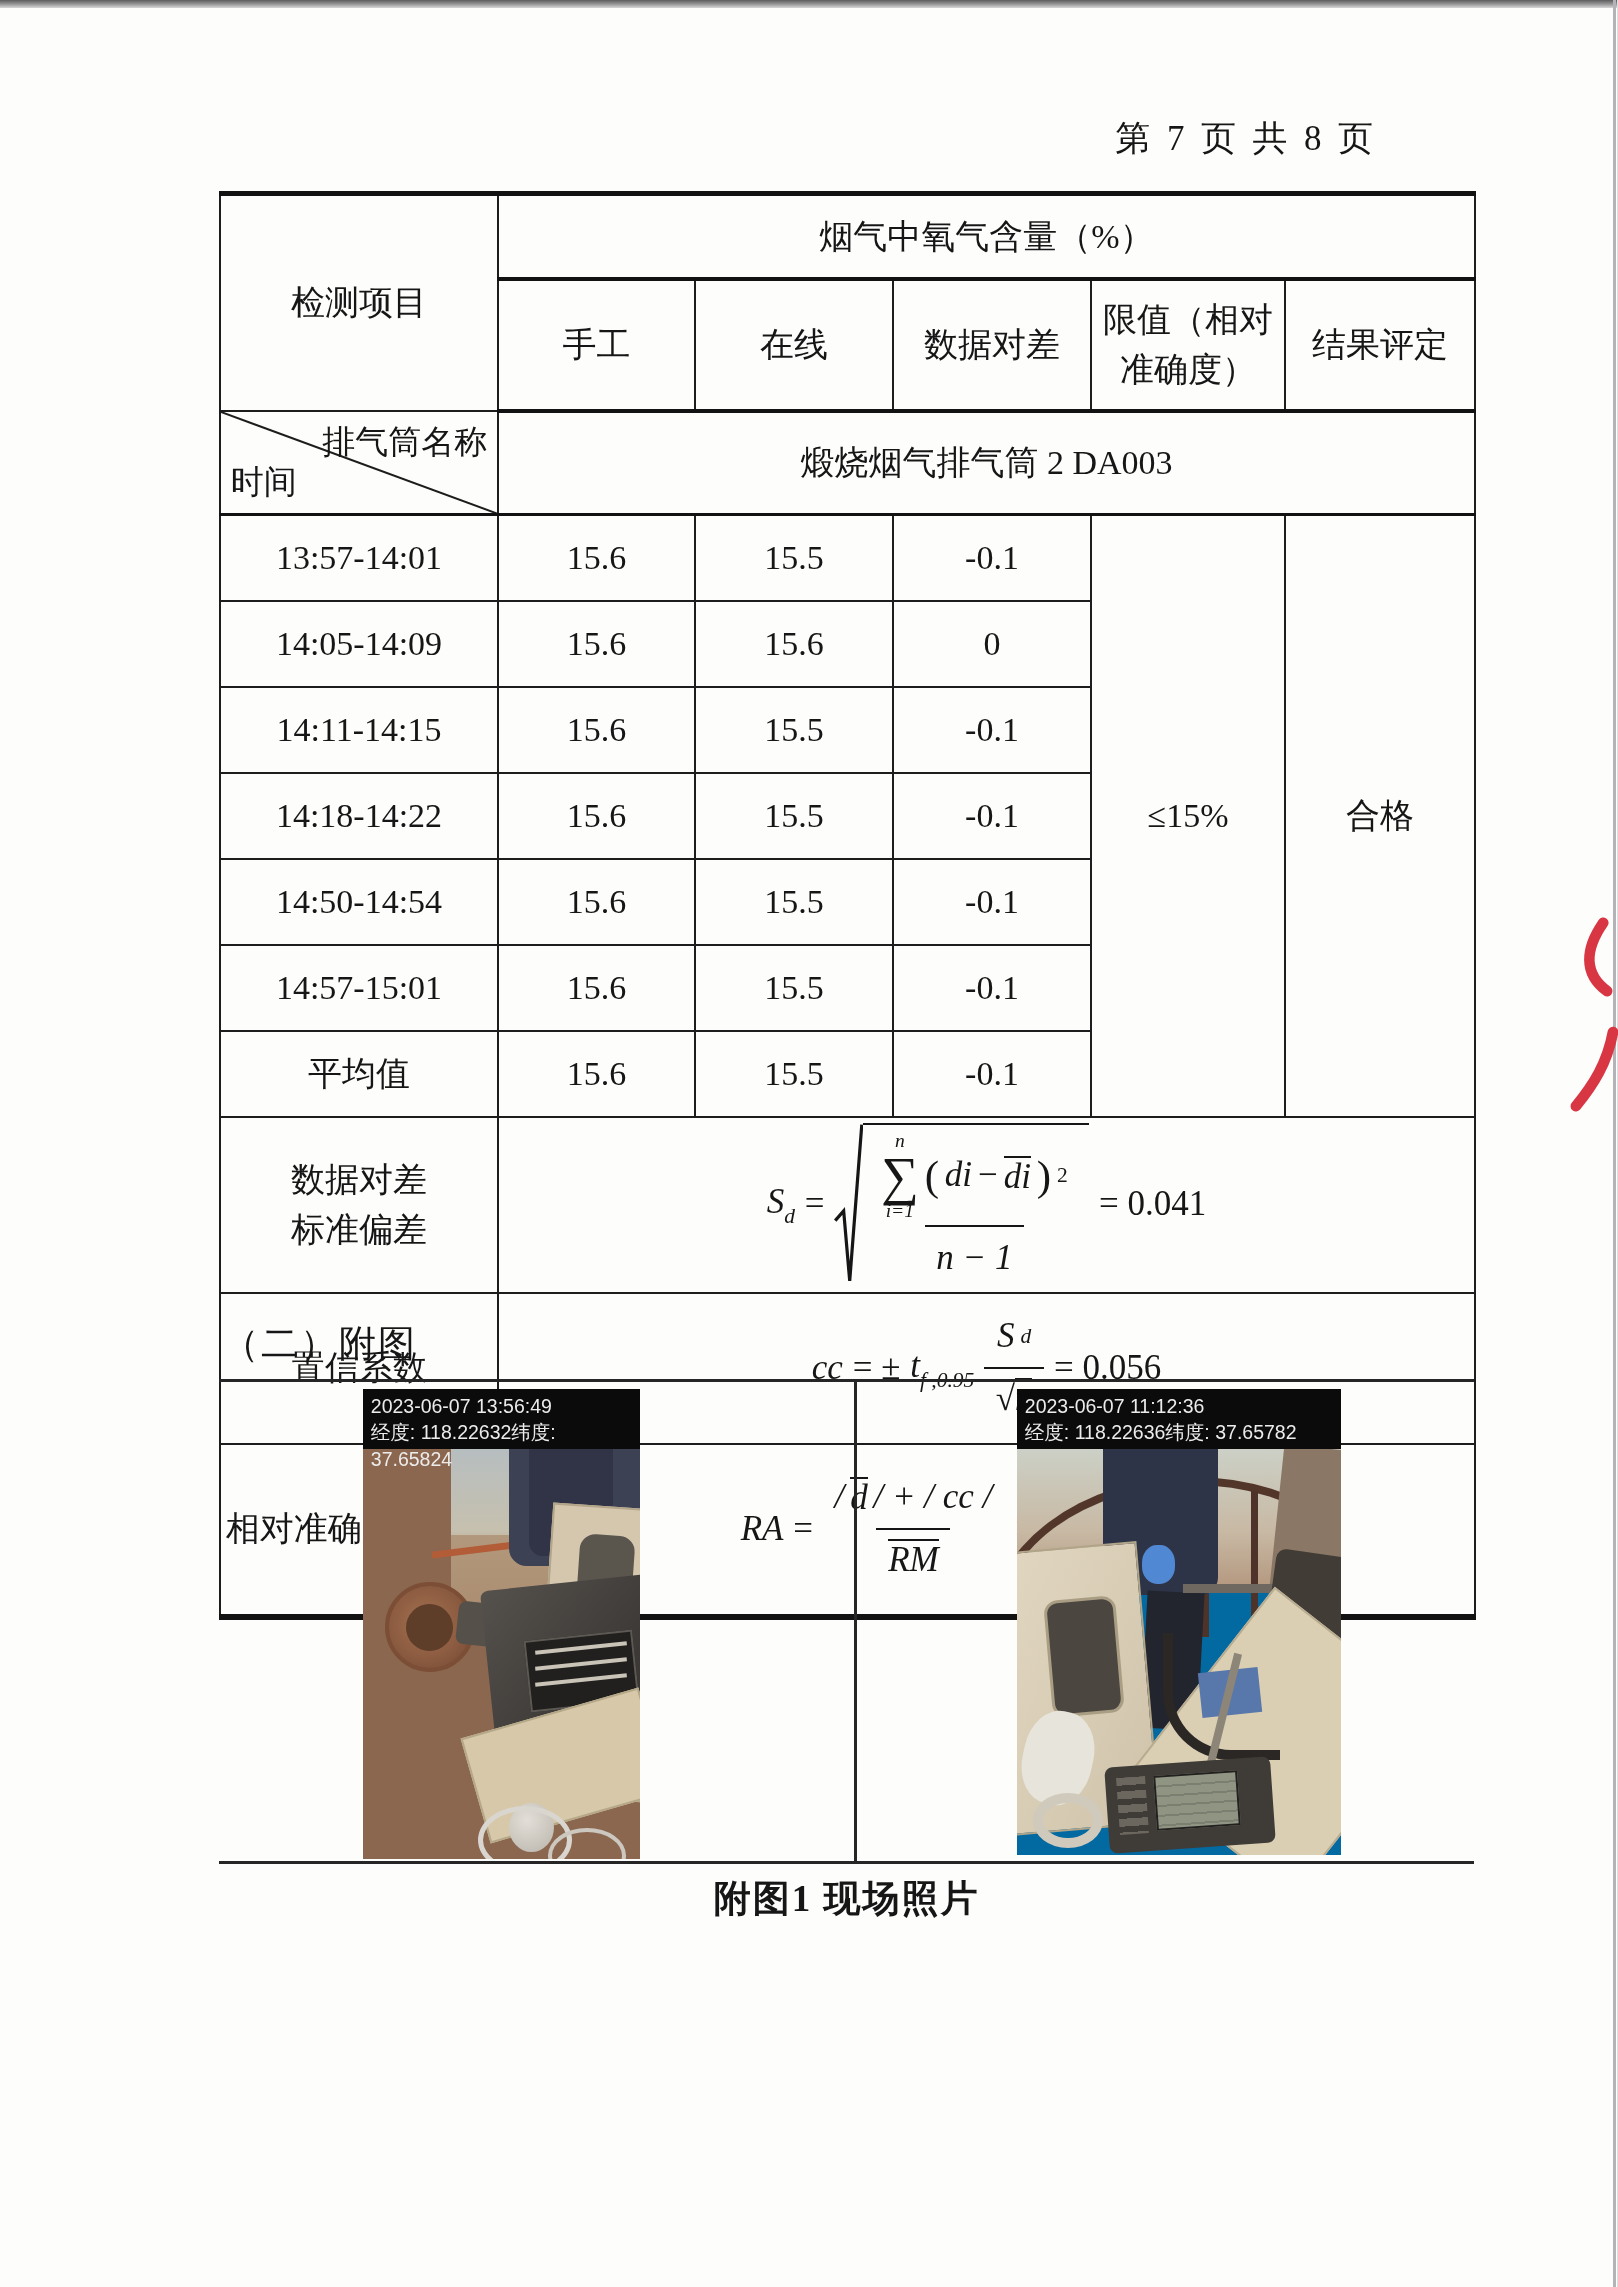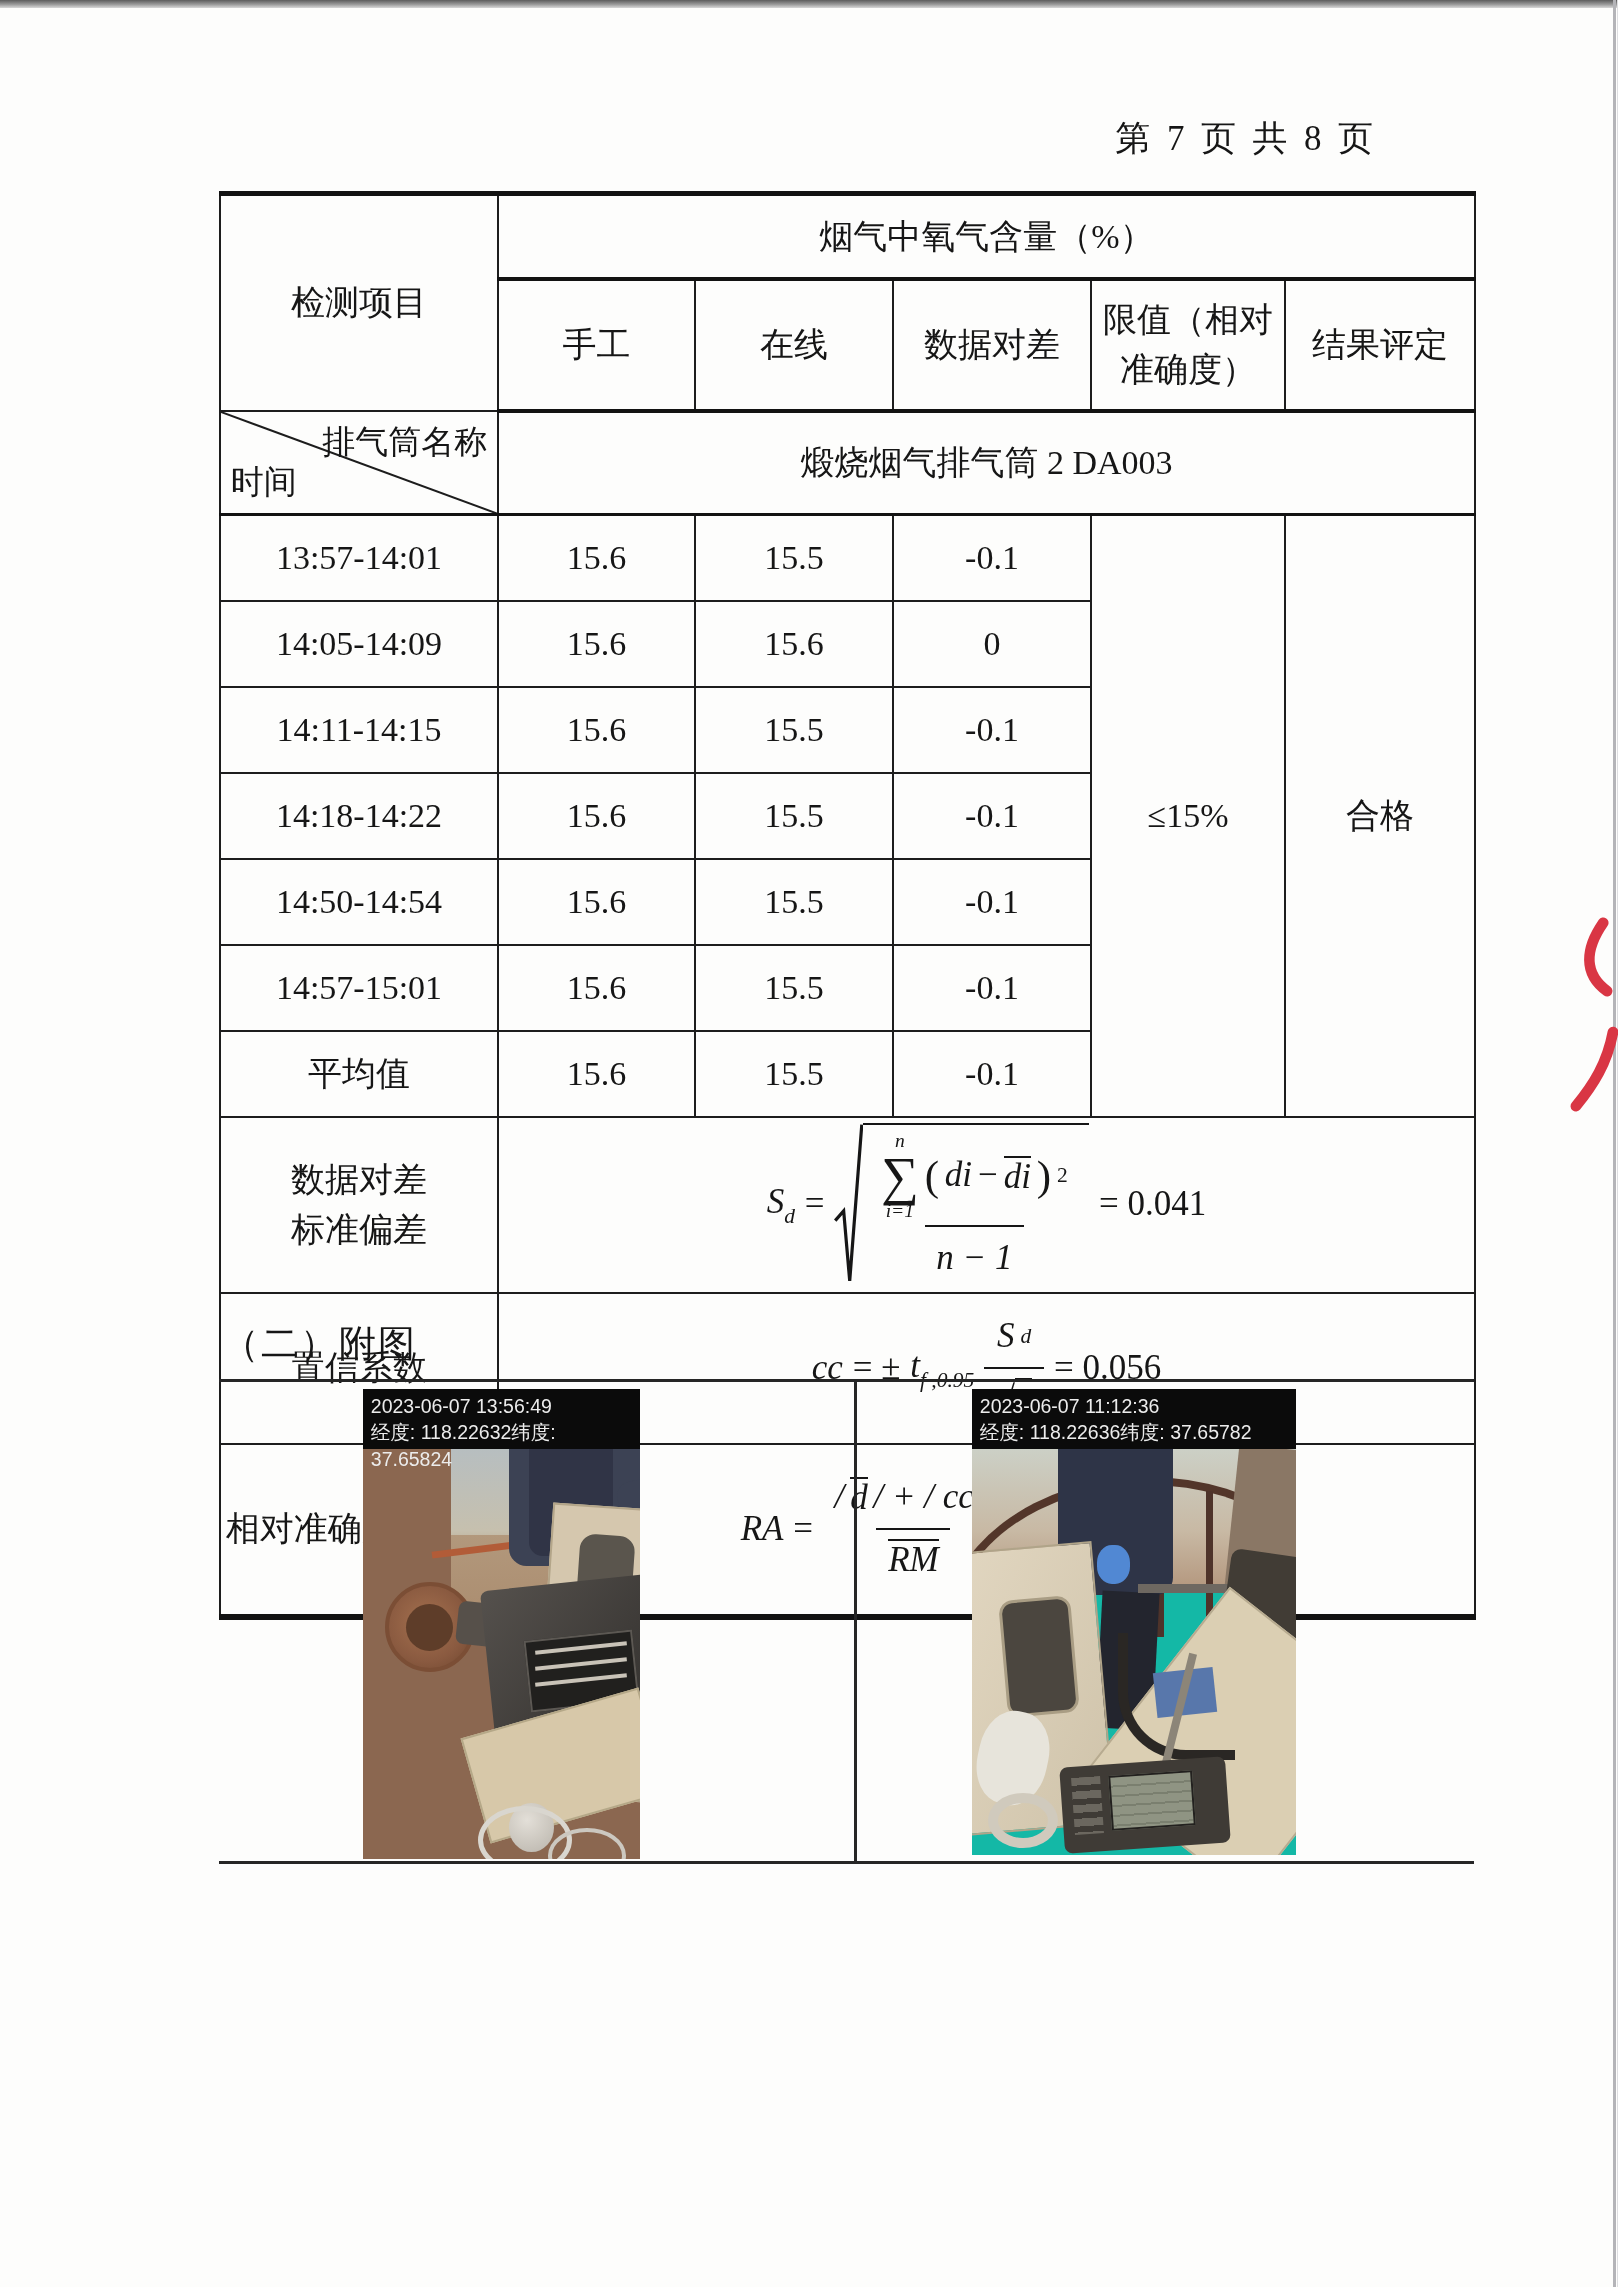--- a/index.html
+++ b/index.html
@@ -62,21 +62,21 @@
   .section-heading { position:absolute; left:222px; top:1319px; font-size:37px; letter-spacing:2px; }
   .rule-top    { position:absolute; left:219px; top:1379px; width:1255px; height:2.9px; background:#262626; }
   .rule-bottom { position:absolute; left:219px; top:1861px; width:1255px; height:2.9px; background:#262626; }
   .rule-div    { position:absolute; left:854px; top:1379px; width:2.9px; height:485px; background:#262626; }
   .caption { position:absolute; left:219px; top:1874px; width:1255px; text-align:center;
              font-size:37px; font-weight:bold; letter-spacing:2px; }
 
   
   .photo { position:absolute; overflow:hidden; }
   .photo-1 { left:363px; top:1389px; width:277px; height:470px; background:#8b6750; }
-  .photo-2 { left:972px; top:1389px; width:324px; height:466px; background:#14b8a6; }
+  .photo-2 { left:1017px; top:1389px; width:324px; height:466px; background:#0369a1; }
   .ts-bar { position:absolute; left:0; top:0; right:0; height:60px; background:#0b0b0b;
             color:#ececec; font-family:"Liberation Sans","DejaVu Sans",sans-serif;
             font-size:19.5px; line-height:1.35; padding:3.9px 7.8px; z-index:30; }
   .ts-bar span { display:block; }
   .shape { position:absolute; }
   
   .p1-sky    { left:88px; top:60px; right:0; height:117px; background:linear-gradient(180deg,#b7bec0 0%,#c6c0ae 70%,#b39676 100%); }
   .p1-ground { left:88px; top:146px; right:0; height:107px; background:linear-gradient(180deg,#b2987c,#a98a6c); }
   .p1-rail1  { left:68px; top:146px; width:273px; height:6.8px; background:#b25c38; transform:rotate(-7deg); }
   .p1-rail2  { left:59px; top:224px; width:293px; height:6.8px; background:#a8553a; transform:rotate(-12deg); }
@@ -351,20 +351,21 @@
     <div class="shape p2-tube"></div>
     <div class="shape p2-cons"></div>
     <div class="shape p2-screen"></div>
     <div class="shape p2-keys"></div>
     <div class="ts-bar">
       <span>2023-06-07 11:12:36</span>
       <span>经度: 118.22636纬度: 37.65782</span>
     </div>
   </div>
 
+  <div class="caption">附图1  现场照片</div>
 
   <svg class="red-mark" viewBox="0 0 54 205">
     <path d="M38 8 C 20 34, 17 60, 42 78" fill="none" stroke="#d93644" stroke-width="11" stroke-linecap="round"></path>
     <path d="M48 120 C 42 152, 28 174, 10 196" fill="none" stroke="#d93644" stroke-width="11" stroke-linecap="round"></path>
   </svg>
 
 </div>
 
 
 </body></html>

